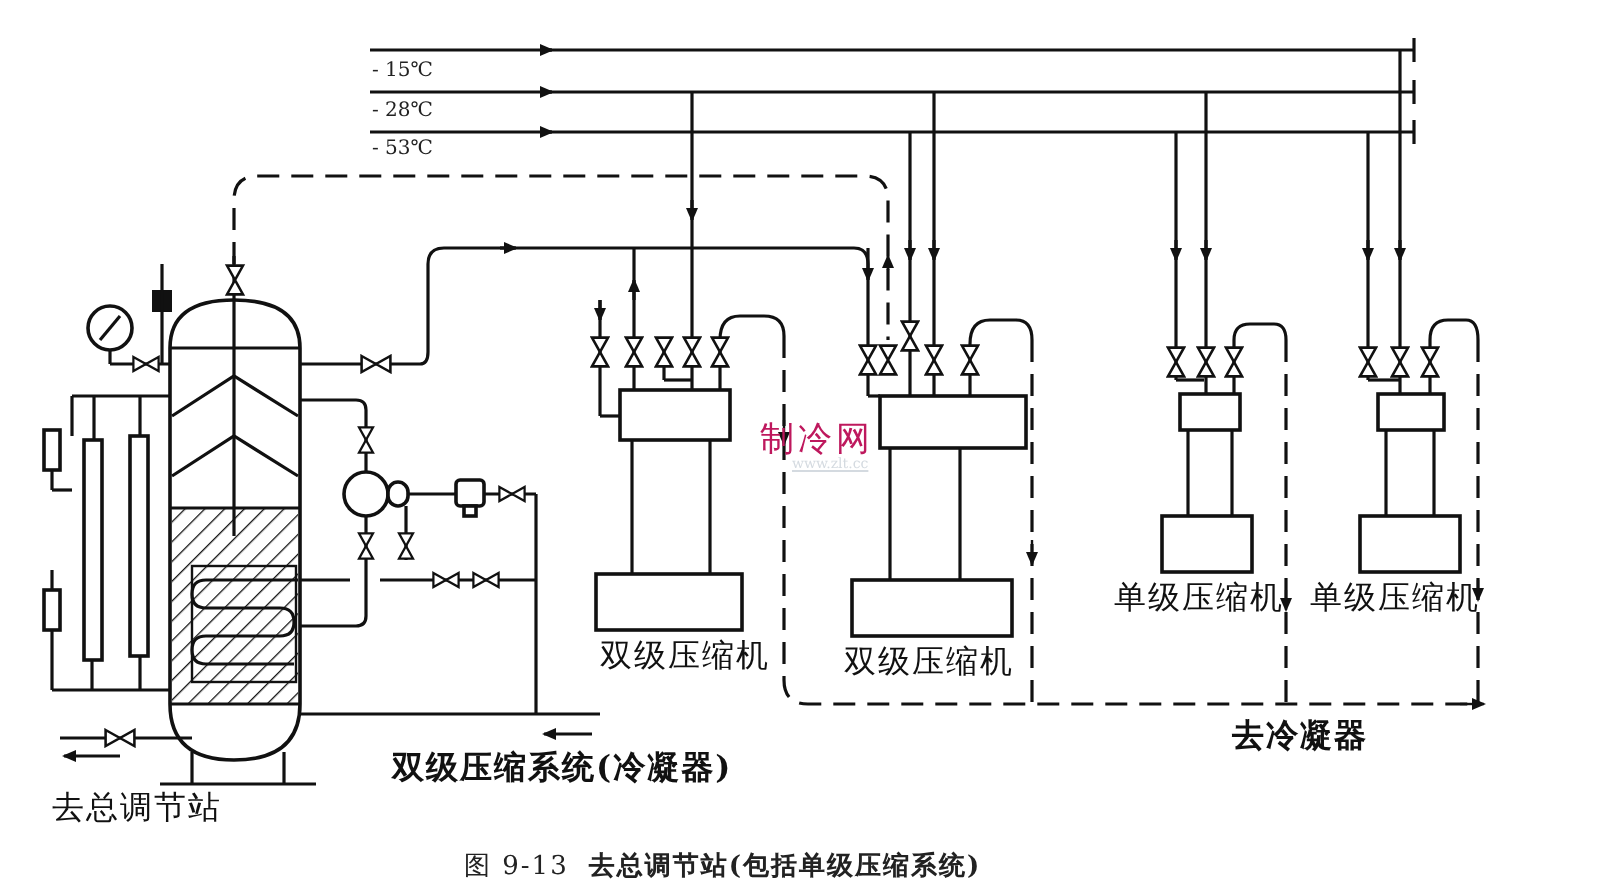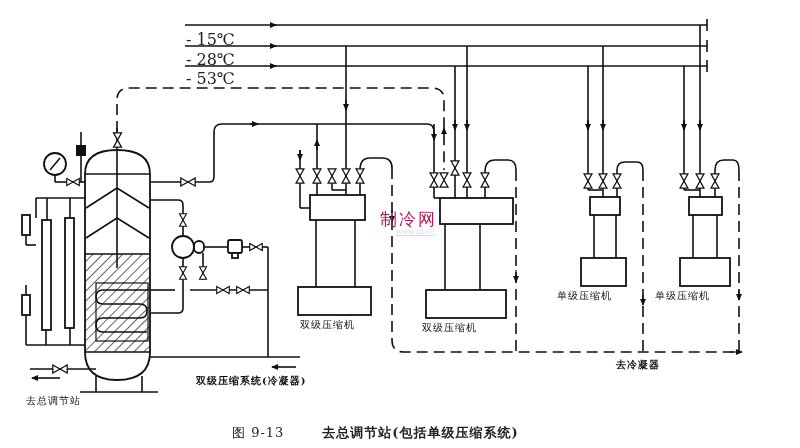--- a/index.html
+++ b/index.html
@@ -3,24 +3,24 @@
 <meta charset="utf-8">
 <style>
   html, body { margin:0; padding:0; background:#ffffff; }
   body { width:800px; height:448px; overflow:hidden; position:relative;
          font-family:"DejaVu Serif", serif; color:#111; }
   #diagram { position:absolute; left:0; top:0; width:800px; height:448px; }
   .ln { stroke:#111; stroke-width:1.6; fill:none; }
   .thin { stroke:#111; stroke-width:1.2; fill:none; }
   .dash { stroke:#111; stroke-width:1.6; fill:none; stroke-dasharray:11 6; }
   .box { stroke:#111; stroke-width:1.8; fill:#fff; }
-  .lbl { position:absolute; font-size:10px; white-space:nowrap; letter-spacing:1px; color:#111; }
-  .temp { position:absolute; font-size:16px; font-family:"DejaVu Serif", serif; color:#222; }
+  .lbl { position:absolute; font-size:16px; white-space:nowrap; letter-spacing:1px; color:#111; }
+  .temp { position:absolute; font-size:10px; font-family:"DejaVu Serif", serif; color:#222; }
   .caption { position:absolute; left:232px; top:424px; font-size:13px; letter-spacing:1px; font-weight:bold; color:#222; }
-  .caption .num { margin-right:38px; font-weight:normal; }
+  .caption .num { margin-right:10px; font-weight:normal; }
   .wm { position:absolute; left:380px; top:208px; font-size:17px; color:#be185d; letter-spacing:2px; }
   .wm2 { position:absolute; left:396px; top:228px; font-size:7px; color:#d4dae0;text-decoration:underline; }
 </style>
 </head>
 <body>
 
 <svg id="diagram" viewBox="0 0 800 448" xmlns="http://www.w3.org/2000/svg">
   <defs>
     <marker id="arr" markerWidth="8" markerHeight="8" refX="6" refY="4" orient="auto" markerUnits="userSpaceOnUse">
       <path d="M0,1 L7,4 L0,7 Z" fill="#111"></path>

